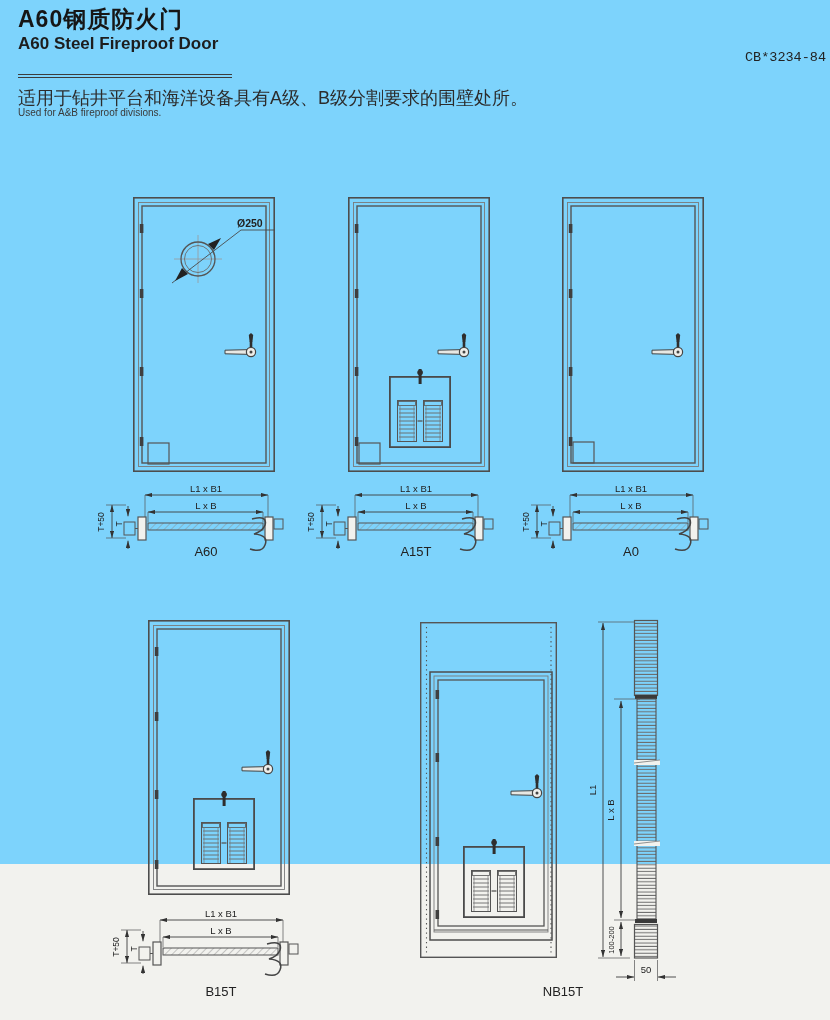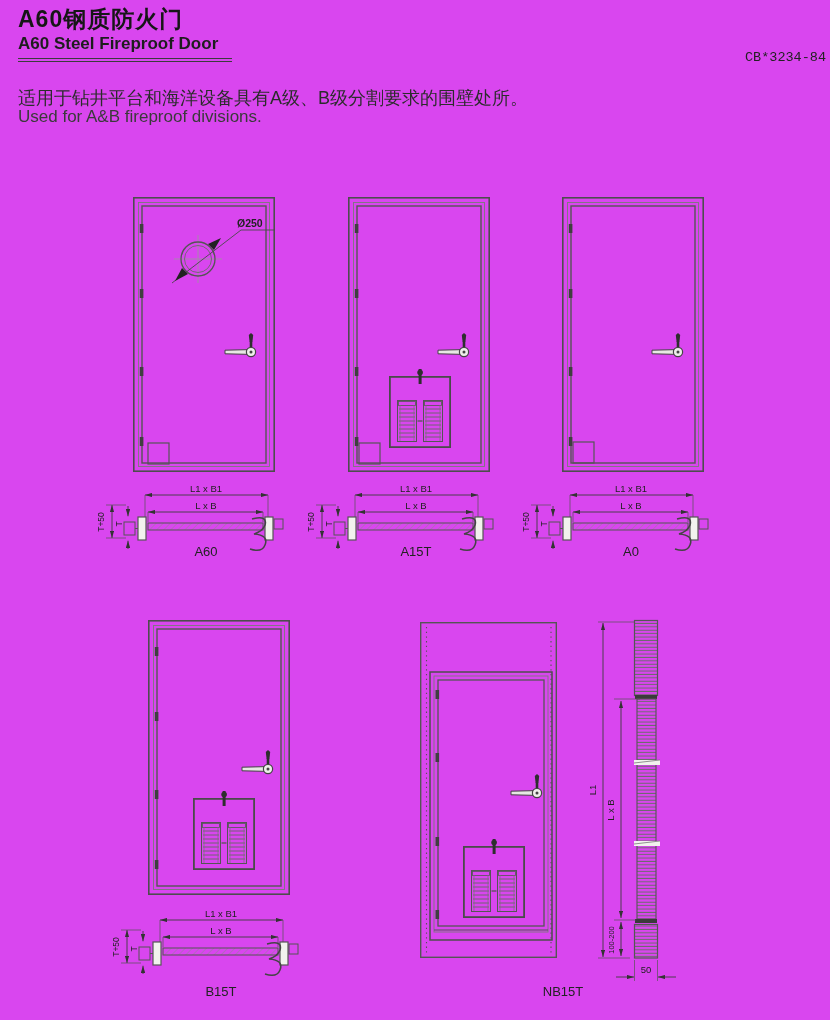--- a/index.html
+++ b/index.html
@@ -1,22 +1,22 @@
 <!DOCTYPE html>
 <html><head>
 <meta charset="utf-8">
 <style>
   html,body{margin:0;padding:0;}
   body{width:830px;height:1020px;background:#f2f2ee;font-family:"Liberation Sans","DejaVu Sans",sans-serif;overflow:hidden;}
-  .page{position:relative;width:830px;height:1020px;background:#d946ef;}
+  .page{position:relative;width:830px;height:864px;background:#7dd3fc;}
   .title-zh{position:absolute;left:18px;top:4px;margin:0;font-size:23px;font-weight:bold;color:#161616;letter-spacing:1px;}
-  .title-en{position:absolute;left:18px;top:34px;margin:0;font-size:17px;font-weight:bold;color:#1d1d1d;border-bottom:4px double #3c3c3c;padding:0 14px 4px 0;}
+  .title-en{position:absolute;left:18px;top:34px;margin:0;font-size:17px;font-weight:bold;color:#1d1d1d;border-bottom:4px double #3c3c3c;padding:0 14px 20px 0;}
   .std-code{position:absolute;right:4px;top:50px;font-size:13.5px;color:#222;font-family:Liberation Mono, monospace;}
   .desc-zh{position:absolute;left:18px;top:86px;margin:0;font-size:18px;color:#2c2c2c;}
-  .desc-en{position:absolute;left:18px;top:107px;margin:0;font-size:17px;color:#3a3a3a;}
+  .desc-en{position:absolute;left:18px;top:107px;margin:0;font-size:10px;color:#3a3a3a;}
   svg{position:absolute;left:0;top:0;}
   text{font-family:"Liberation Sans","DejaVu Sans",sans-serif;fill:#222;}
   .dimtxt{font-size:9.5px;}
   .lbltxt{font-size:13px;}
   .phtxt{font-size:10.5px;font-weight:bold;}
   .smtxt{font-size:8.5px;}
   .xstxt{font-size:7.5px;}
 </style>
 </head>
 <body>

